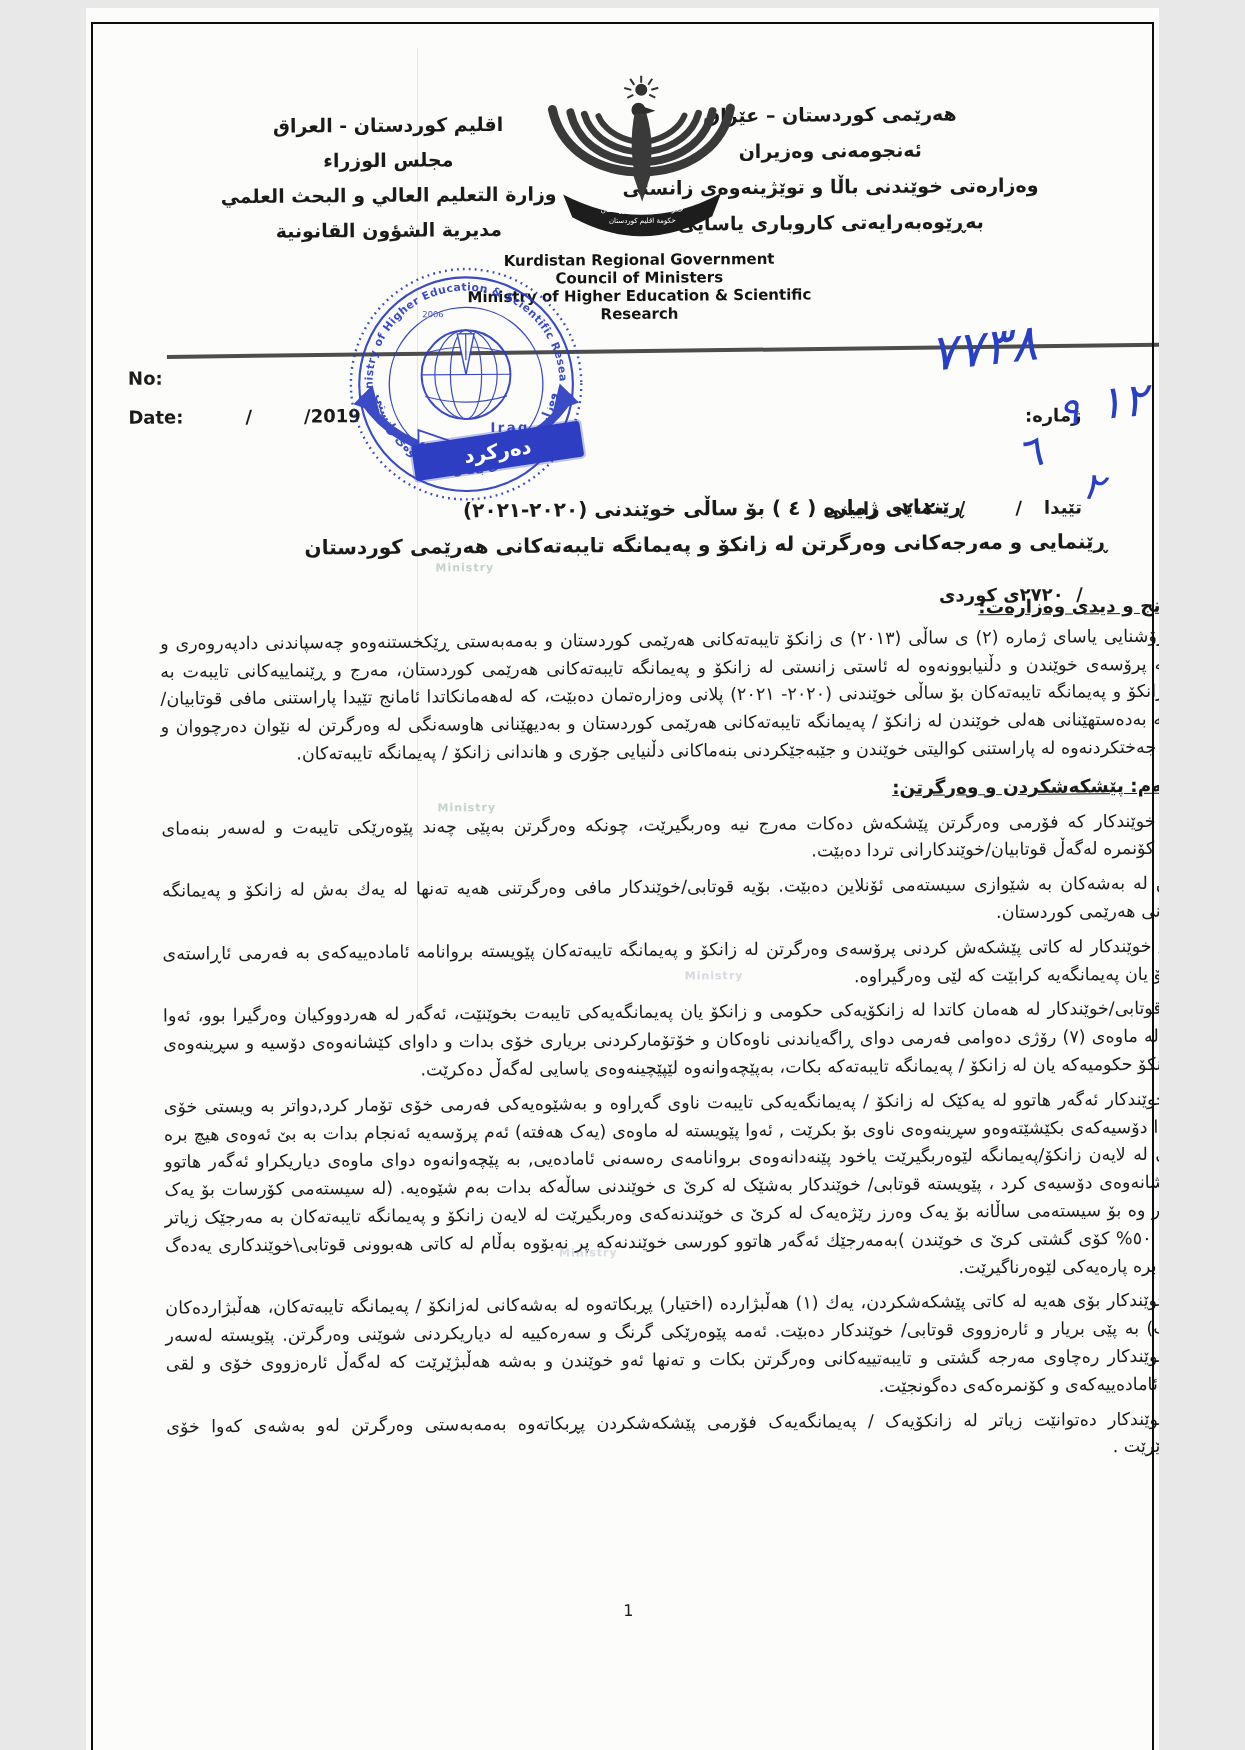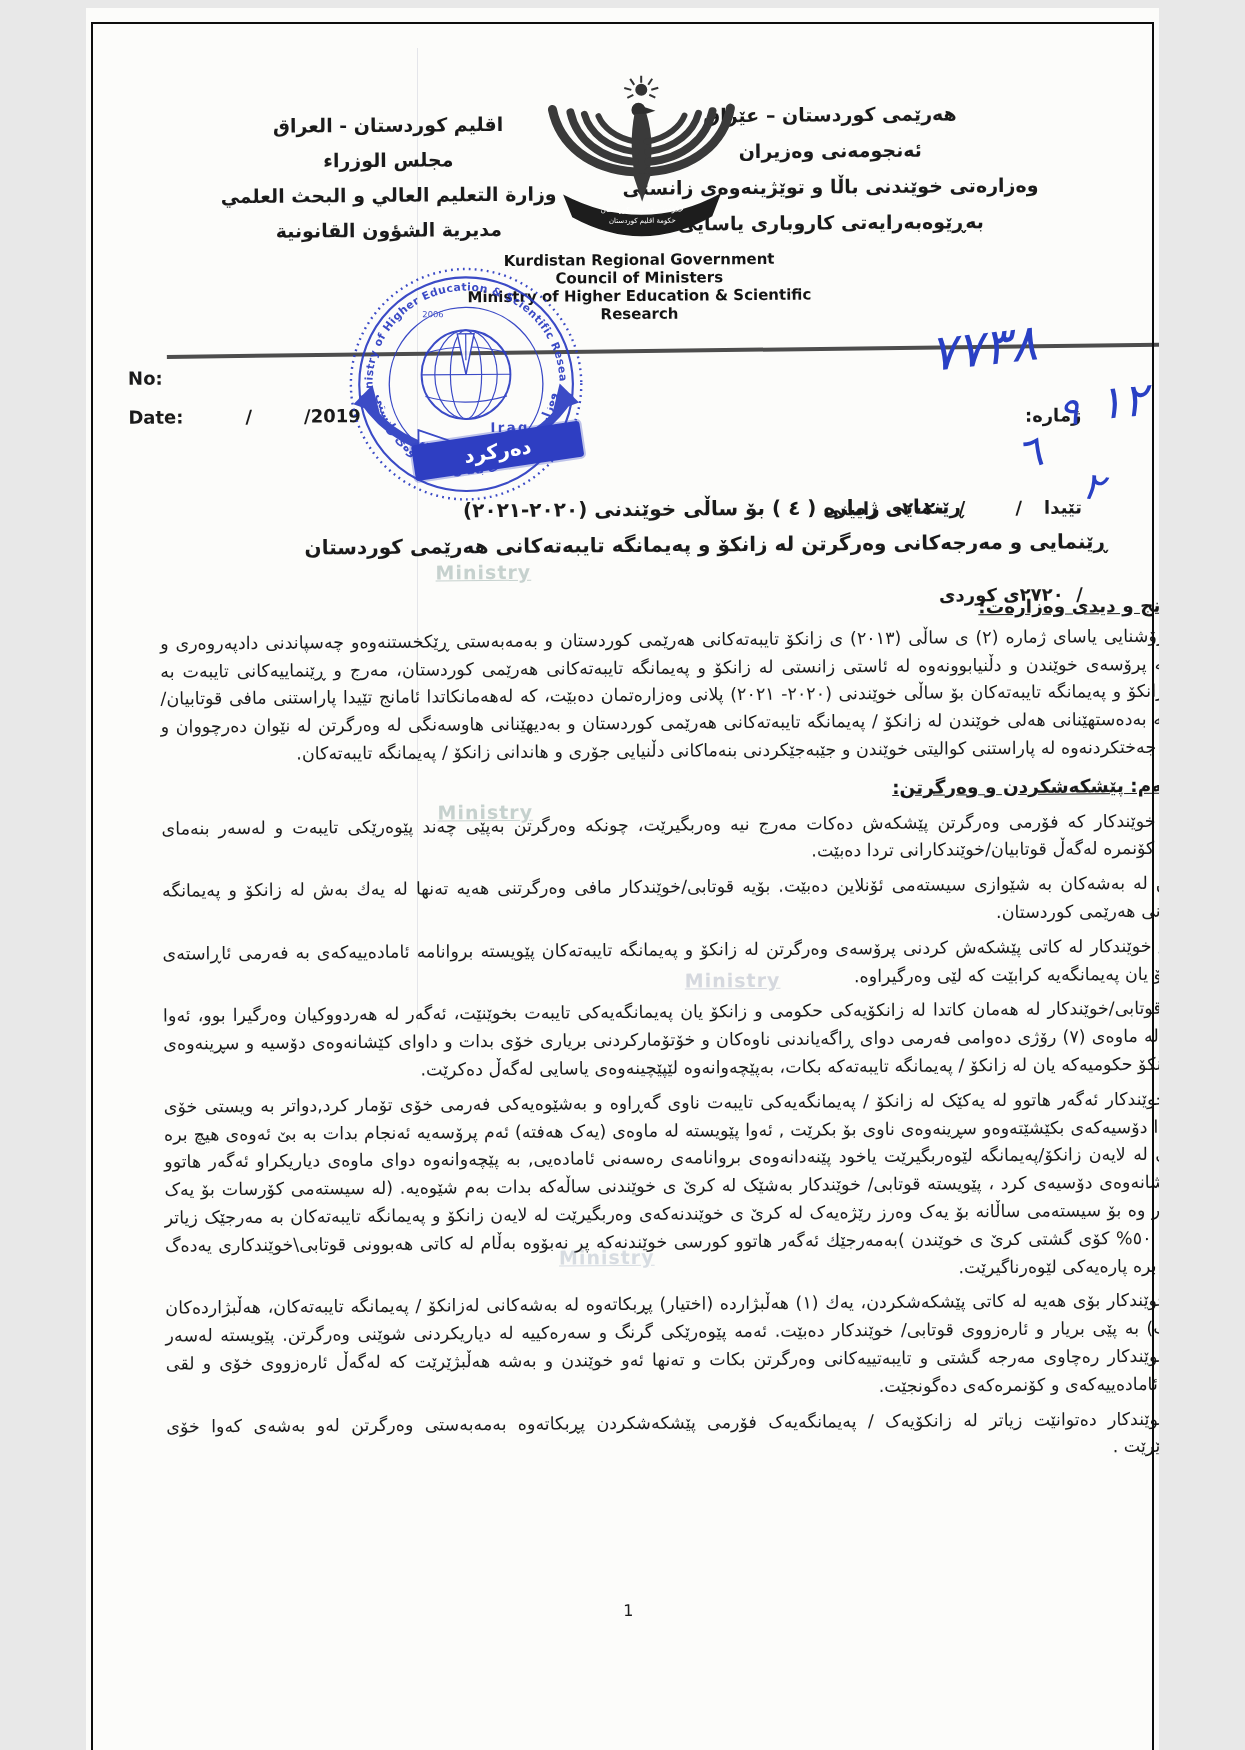--- a/index.html
+++ b/index.html
@@ -66,22 +66,22 @@
   .sec-heading.second { margin-top:8px; }
   .lead-par { margin:0 0 10px 0; text-indent:42px; }
   .num-list { margin-top:8px; }
   .list-item { display:flex; gap:12px; margin-bottom:7px; }
   .item-num { flex:0 0 26px; text-align:right; }
   .item-text { flex:1; text-align:justify; }
 
   .page-num { position:absolute; top:1593px; left:0; width:100%; text-align:center;
     font-size:16px; }
 
-  .wm { position:absolute; font-size:19px; font-weight:bold; letter-spacing:1px;
-    color:rgba(125,150,145,.42);text-decoration:underline; }
+  .wm { position:absolute; font-size:11px; font-weight:bold; letter-spacing:1px;
+    color:rgba(125,150,145,.42); }
   .wm1 { top:552px; left:352px; }
   .wm2 { top:792px; left:352px; }
   .wm3 { top:962px; left:598px; color:rgba(140,150,170,.35); }
   .wm4 { top:1238px; left:470px; color:rgba(130,145,170,.30); }
 </style>
 </head>
 <body>
 
 <div class="page">
   <div class="scan-border"></div>

